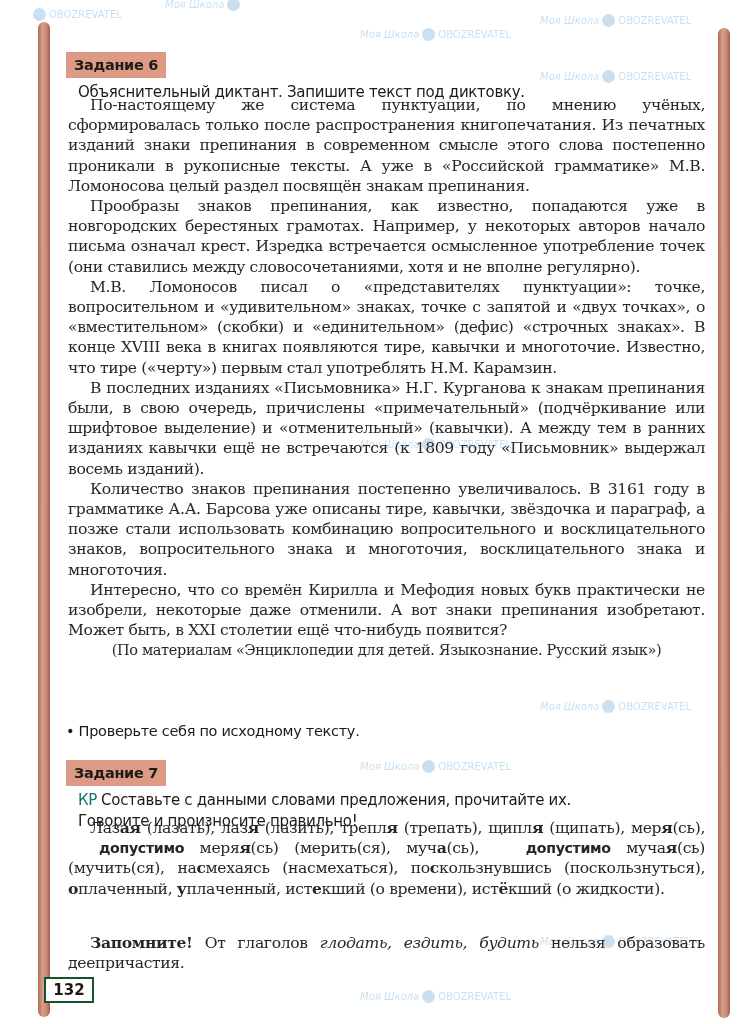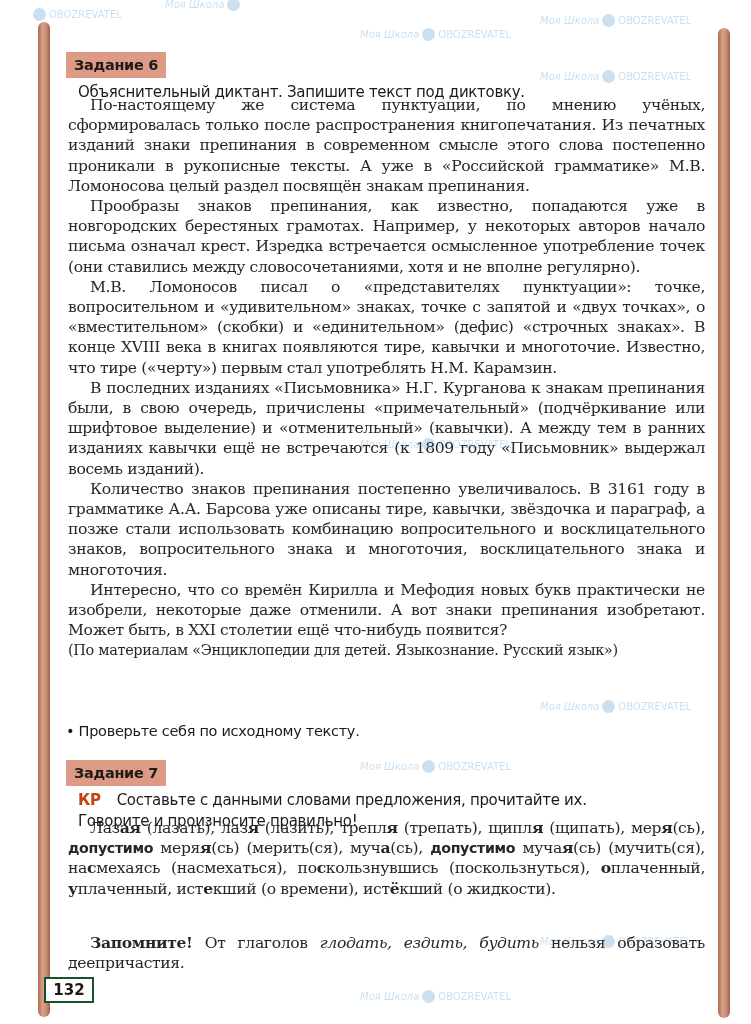--- a/index.html
+++ b/index.html
@@ -15,32 +15,32 @@
   .bar.right { left:718px; top:28px; height:990px; }
   .task-head { position:absolute; left:66px; display:flex; align-items:flex-start;flex-direction:column; }
   .task-box {
     background:#dd9b86; color:#1f1a18; font-family:"DejaVu Sans", sans-serif; font-weight:bold;
     font-size:14.5px; padding:5px 8px; white-space:nowrap; letter-spacing:-0.3px;
   }
   .task-title {
     font-family:"DejaVu Sans", sans-serif; font-size:15px; color:#1f1a18; margin-left:12px;
     line-height:21px; padding-top:4px; letter-spacing:-0.3px;
   }
-  .kr { color:#c2410c; font-weight:bold; margin-right:16px; }
+  .kr { color:#0f766e; font-weight:normal; margin-right:4px; }
   .text {
     position:absolute; left:90px; width:615px; font-size:15.6px; line-height:20.2px;
     text-align:justify; letter-spacing:-0.35px;
   }
   .text p { margin:0; text-indent:0; }
-  .source { text-align:left; font-size:14.5px; margin-top:2px; }
+  .source { text-align:center; font-size:14.5px; margin-top:2px; }
   .bullet {
     position:absolute; left:66px; font-family:"DejaVu Sans", sans-serif; font-size:14.5px;
     color:#1f1a18; letter-spacing:-0.3px;text-align:right;
   }
-  .bold { font-weight:bold; }
+  .bold { font-weight:bold;margin-left:31px; }
   .sans { font-family:"DejaVu Sans", sans-serif; font-size:14.2px; }
   .it { font-style:italic; }
   .page-num {
     position:absolute; left:44px; top:977px; width:46px; height:22px; border:2px solid #14532d;
     background:#fff; font-family:"DejaVu Sans", sans-serif; font-weight:bold; font-size:15px;
     text-align:center; line-height:22px; color:#1f1a18;
   }
   .wm {
     position:absolute; font-family:"DejaVu Sans", sans-serif; font-size:10px; color:#b9d6ec;
     opacity:0.75; white-space:nowrap; pointer-events:none;

